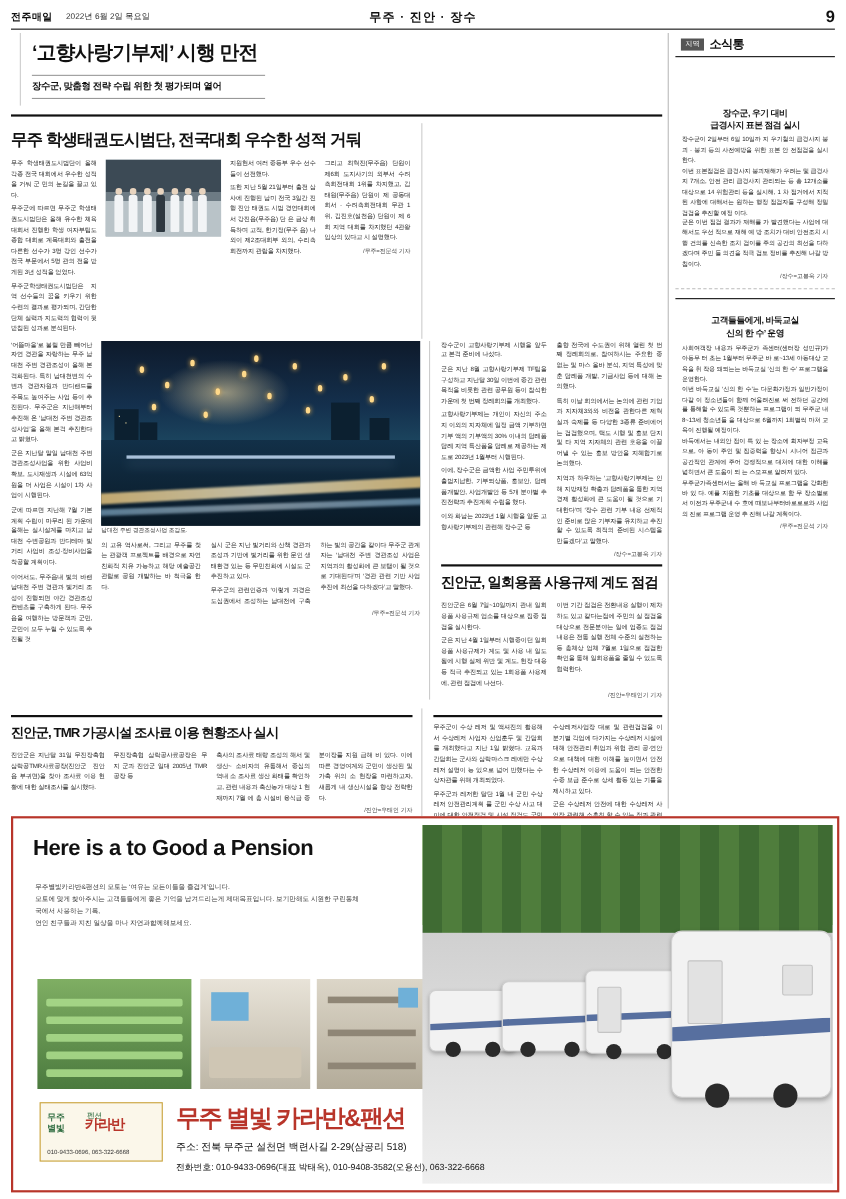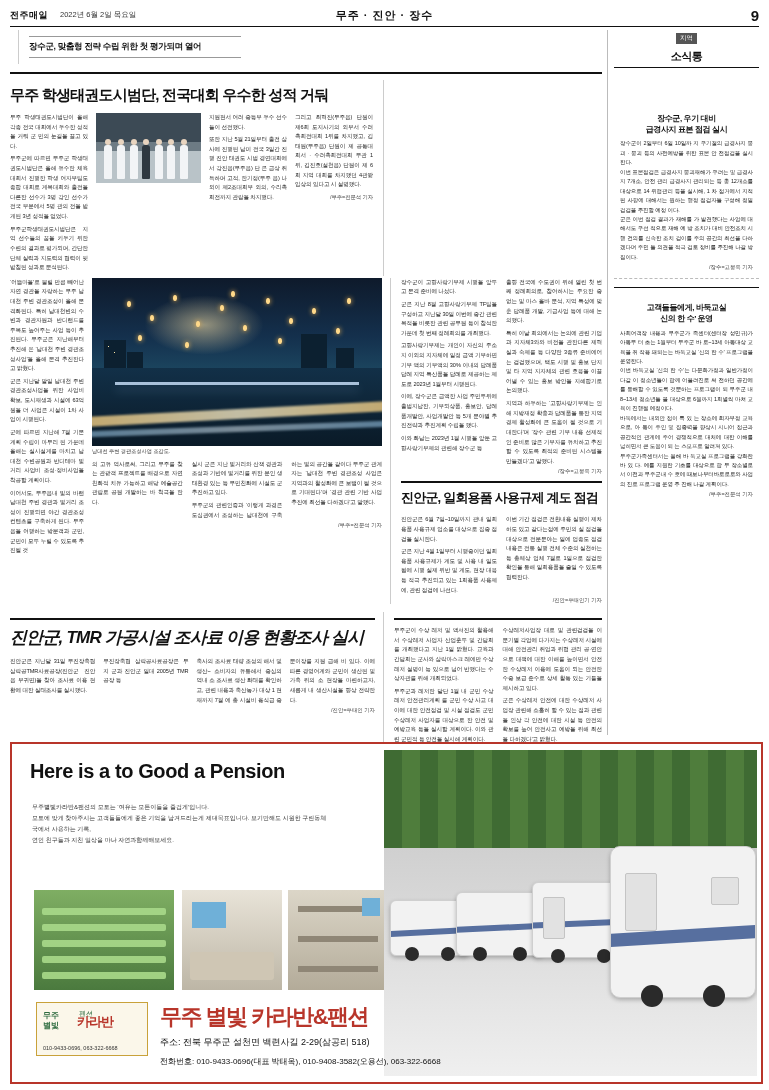--- a/index.html
+++ b/index.html
@@ -72,21 +72,21 @@
   .night .bldg{position:absolute;bottom:38%;background:#0c2030;}
   .night .bldg b{position:absolute;width:1px;height:1px;background:#ffe9a8;display:block;}
 
   
   .students{background:linear-gradient(#cfd8dc,#9aa7ae);}
   .students .bg{position:absolute;inset:0;background:
      linear-gradient(#3c4a55 0 42%, #6d7b84 42% 54%, #b9c3c8 54% 100%);}
   .students .person{position:absolute;bottom:6%;width:8px;height:34px;background:#f2f4f6;border-radius:3px 3px 1px 1px;}
   .students .person:before{content:"";position:absolute;top:-6px;left:1px;width:6px;height:6px;border-radius:50%;background:#e8d4bf;}
   .students .person.dark{background:#2e3840;}
-  .rail-head{display:flex;align-items:center;gap:5px;border-bottom:1px solid #111;padding:3px 5px;flex-direction:column;}
+  .rail-head{display:flex;align-items:center;gap:5px;border-bottom:1px solid #111;padding:3px 5px;}
   .rail-tag{font-size:6.5px;background:#555;color:#fff;padding:1px 4px;}
   .rail-title{font-size:11px;font-weight:bold;letter-spacing:-.5px;}
   .rail-item{padding:6px 6px 7px 6px;border-bottom:1px dashed #bbb;}
   .rail-item:last-child{border-bottom:none;}
   .rail-item h4{font-size:8px;font-weight:bold;margin:0 0 4px 0;line-height:1.4;text-align:center;letter-spacing:-.4px;}
   .rail-item .body-txt{font-size:5.5px;}
   .rail-sep{height:1px;background:#111;margin:8px 0;}
 
   
   .ad{position:absolute;left:10px;top:742px;width:749px;height:338px;border:2px solid #b8352a;background:#fff;}
@@ -136,20 +136,21 @@
 
   <div class="content">
     <div class="vrule"></div>
 
     <div class="col-left">
 
       <div class="head-row">
 
 
         <div class="head-side">
+          <h2 class="headline2">‘고향사랑기부제’ 시행 만전</h2>
           <div class="subhead">장수군, 맞춤형 전략 수립 위한 첫 평가되며 열어</div>
         </div>
       </div>
 
       <div style="margin-top:8px;">
         <div class="rule-thick"></div>
         <div style="display:flex;">
           <div style="width:372px;">
             <h2 class="headline2" style="font-size:15px;">무주 학생태권도시범단, 전국대회 우수한 성적 거둬</h2>
             <div style="display:flex;gap:8px;">
@@ -257,21 +258,21 @@
             <p>군은 지난 4월 1일부터 시행중이던 일회용품 사용규제가 계도 및 사용 내 일도됨에 시행 실제 위반 및 계도, 현장 대응 등 적극 추진되고 있는 1회용품 사용제에, 관련 점검에 나선다.</p>
             <p>이번 기간 점검은 전환내용 실행이 제차하도 있고 같다는점에 주민의 실 점검을 대상으로 전문분야는 일에 업종도 점검 내용은 전통 실행 전체 수준의 실천하는 등 총체상 업체 7월로 1일으로 점검한 확인을 통해 일회용품을 줄일 수 있도록 협력한다.</p>
           </div>
           <div class="byline">/진안=우태인기 기자</div>
         </div>
       </div>
 
       <div style="margin-top:8px;display:flex;">
         <div style="width:372px;">
           <div class="rule-thick"></div>
-          <h2 class="headline2" style="font-size:17px;font-style:italic;">진안군, TMR 가공시설 조사료 이용 현황조사 실시</h2>
+          <h2 class="headline2" style="font-size:12px;">진안군, TMR 가공시설 조사료 이용 현황조사 실시</h2>
           <div class="body-txt cols4">
             <p>진안군은 지난달 31일 무진장축협 삼락공TMR사료공장(진안군 진안읍 부귀면)을 찾아 조사료 이용 현황에 대한 실태조사를 실시했다.</p>
             <p>무진장축협 삼락공사료공장은 무지 군과 진안군 일대 2005년 TMR공장 등</p>
             <p>축사의 조사료 태량 조성의 해서 및 생산~ 소비자의 유통해서 중심의 역내 소 조사료 생산 화태를 확인하고, 관련 내용과 축산농가 대상 1 현재까지 7월 에 총 시설비 융식급 중 분이장를 지원 급해 비 있다. 이에 따른 경영여계와 군민이 생산된 및 가축 위의 소 현장을 마련하고자, 새롭게 내 생산시설을 향상 전략한다.</p>
           </div>
           <div class="byline">/진안=우태인 기자</div>
         </div>
 
         <div style="width:212px;margin-left:8px;padding-left:10px;border-left:1px solid #ccc;">
           <div class="rule-thick"></div>

